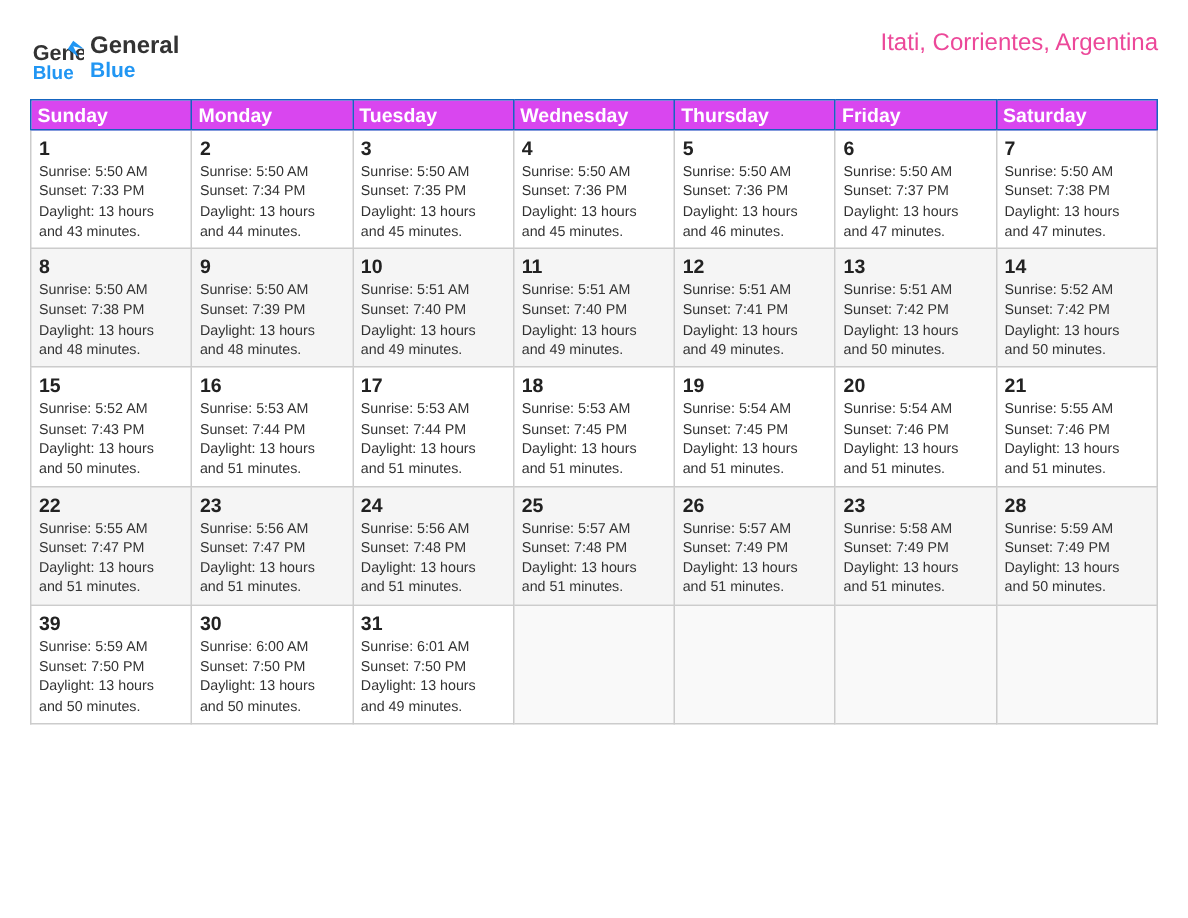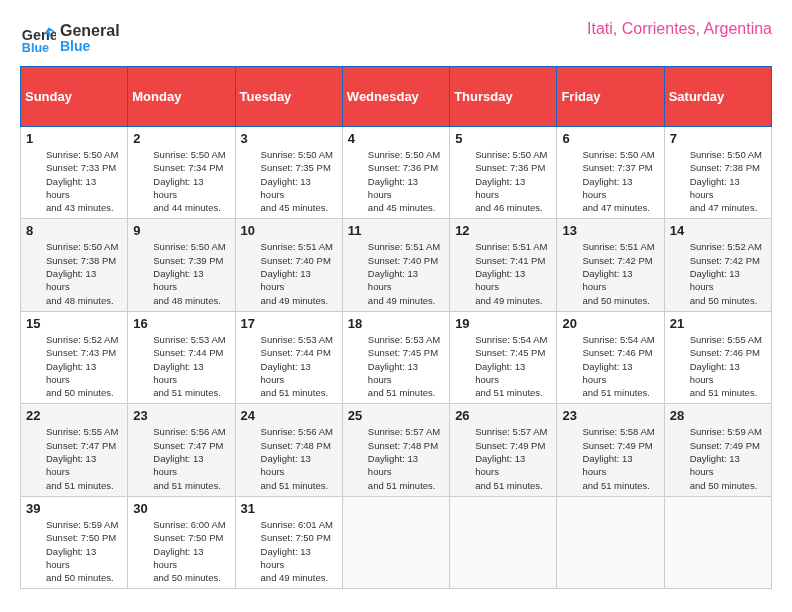--- a/index.html
+++ b/index.html
@@ -36,23 +36,23 @@
     .location-title {
       font-size: 16px;
       color: #ec4899;
     }
     .calendar {
       width: 100%;
       border-collapse: collapse;
       font-size: 10px;
     }
     .calendar th {
-      background-color: #ef4444;
+      background-color: #d946ef;
       color: #fff;
-      padding: 22px 4px;
+      padding: 2px 4px;
       text-align: left;
       font-size: 13px;
       font-weight: bold;
       border: 1px solid #1565C0;
     }
     .calendar td {
       border: 1px solid #ccc;
       padding: 4px 5px;
       vertical-align: top;
       background: #fff;
@@ -66,21 +66,20 @@
       font-size: 13px;
       font-weight: bold;
       color: #222;
       display: block;
       margin-bottom: 2px;
     }
     .day-info {
       font-size: 9.5px;
       color: #333;
       line-height: 1.4;
-      margin-left: 20px;
     }
     .empty-cell {
       background: #f9f9f9 !important;
     }
   </style>
 </head>
 <body>
 
 <div class="header-area">
   <div class="logo">

